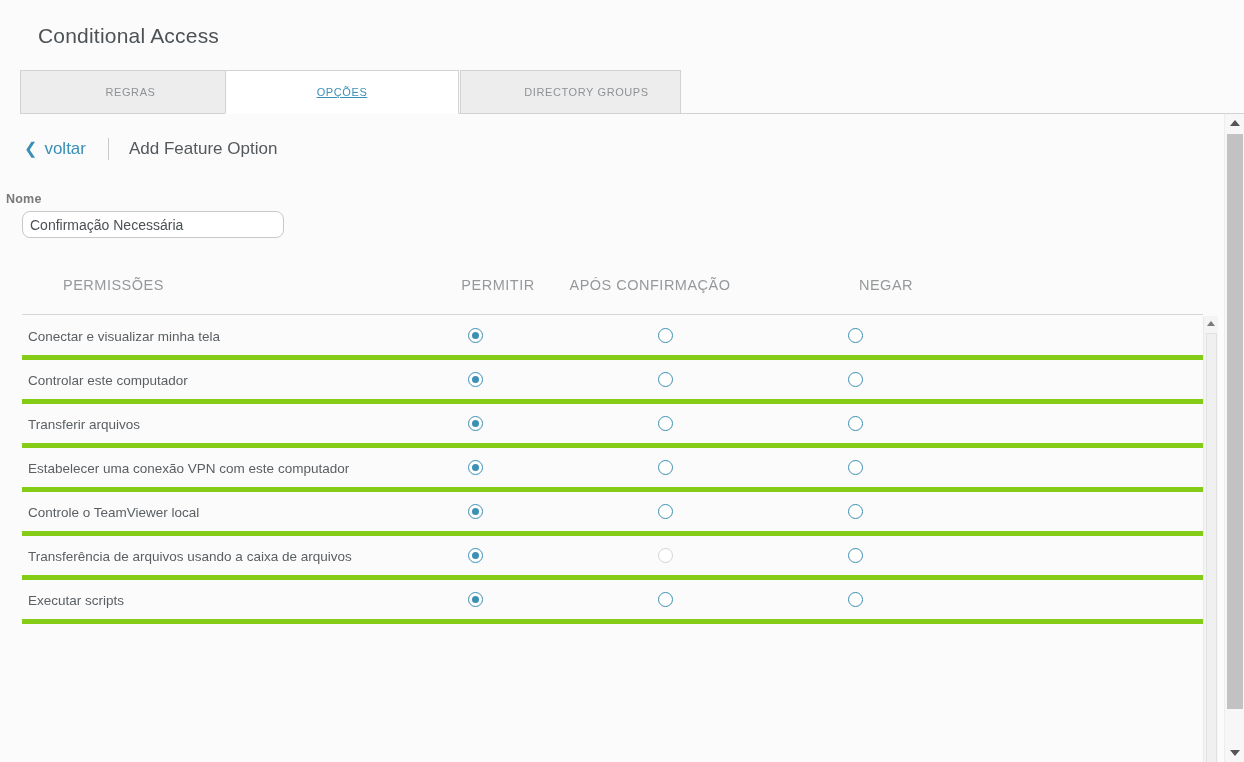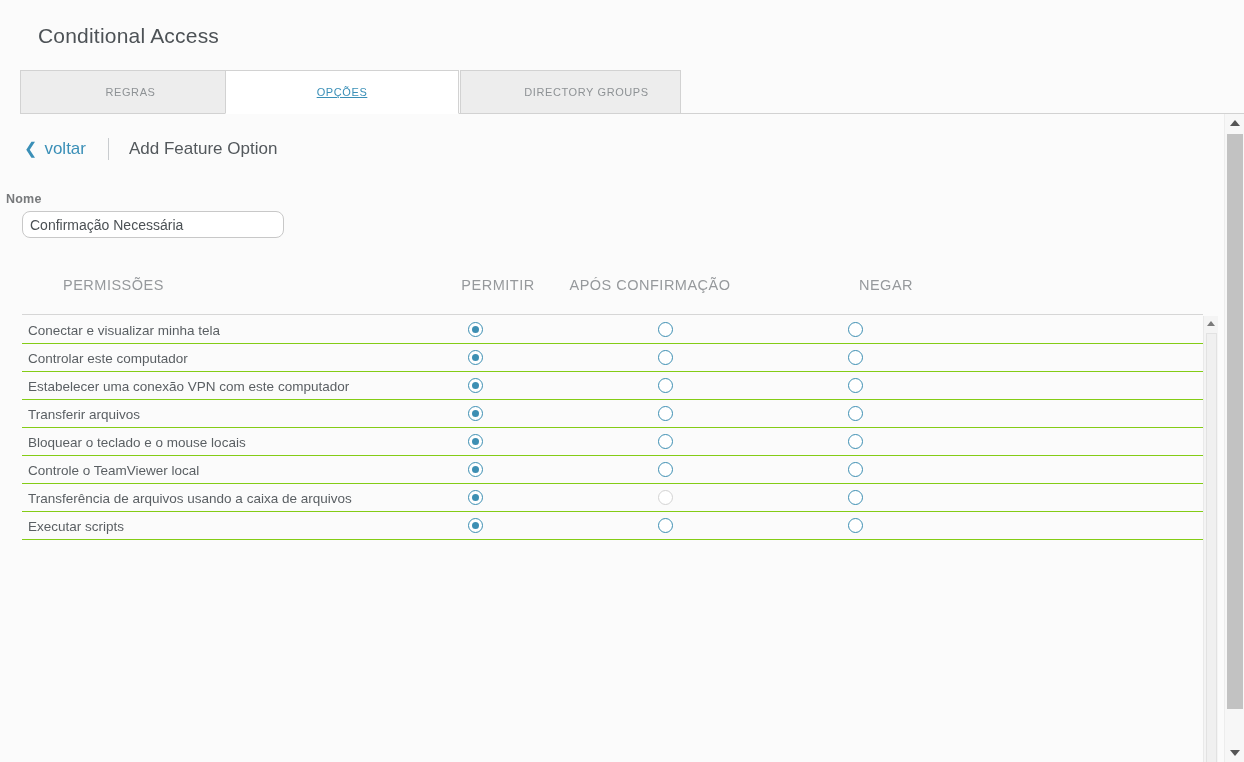--- a/index.html
+++ b/index.html
@@ -181,22 +181,22 @@
     position: absolute;
     left: 22px;
     top: 202px;
     width: 1181px;
     height: 502px;
     overflow: hidden;
     background: #fbfbfb;
   }
   .prow {
     position: relative;
-    height: 28px;
-    border-bottom: 1px solid #84cc16;
+    height: 44px;
+    border-bottom: 5px solid #84cc16;
     box-sizing: border-box;
   }
   .prow-label {
     position: absolute;
     left: 6px;
     top: 50%;
     transform: translateY(-50%);
     font-size: 13.5px;
     color: #5a5f63;
     white-space: nowrap;
@@ -347,33 +347,27 @@
           <div class="radio r-confirm"></div>
           <div class="radio r-deny"></div>
         </div>
         <div class="prow">
           <div class="prow-label">Controlar este computador</div>
           <div class="radio r-allow checked"></div>
           <div class="radio r-confirm"></div>
           <div class="radio r-deny"></div>
         </div>
         <div class="prow">
+          <div class="prow-label">Transferir arquivos</div>
+          <div class="radio r-allow checked"></div>
+          <div class="radio r-confirm"></div>
+          <div class="radio r-deny"></div>
+        </div>
+        <div class="prow">
           <div class="prow-label">Estabelecer uma conexão VPN com este computador</div>
-          <div class="radio r-allow checked"></div>
-          <div class="radio r-confirm"></div>
-          <div class="radio r-deny"></div>
-        </div>
-        <div class="prow">
-          <div class="prow-label">Transferir arquivos</div>
-          <div class="radio r-allow checked"></div>
-          <div class="radio r-confirm"></div>
-          <div class="radio r-deny"></div>
-        </div>
-        <div class="prow">
-          <div class="prow-label">Bloquear o teclado e o mouse locais</div>
           <div class="radio r-allow checked"></div>
           <div class="radio r-confirm"></div>
           <div class="radio r-deny"></div>
         </div>
         <div class="prow">
           <div class="prow-label">Controle o TeamViewer local</div>
           <div class="radio r-allow checked"></div>
           <div class="radio r-confirm"></div>
           <div class="radio r-deny"></div>
         </div>

